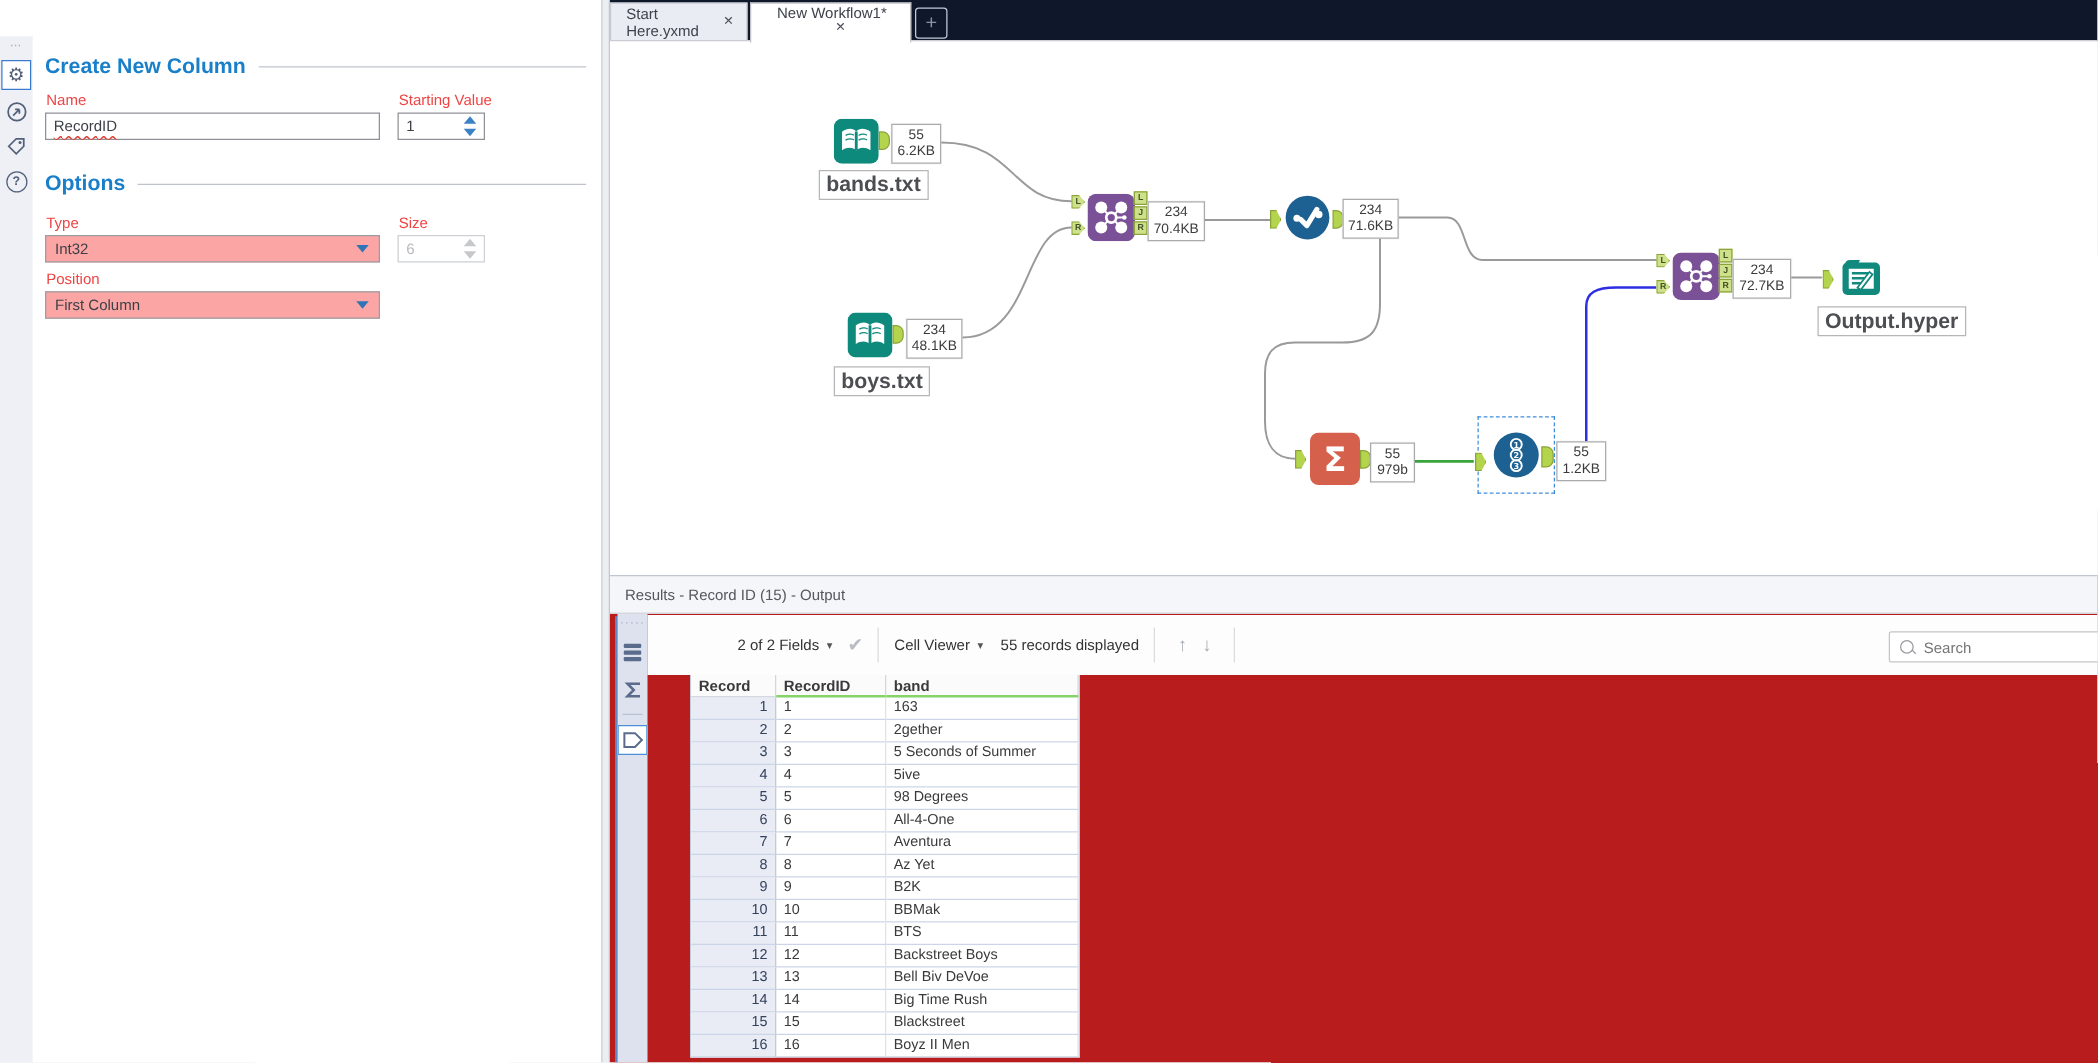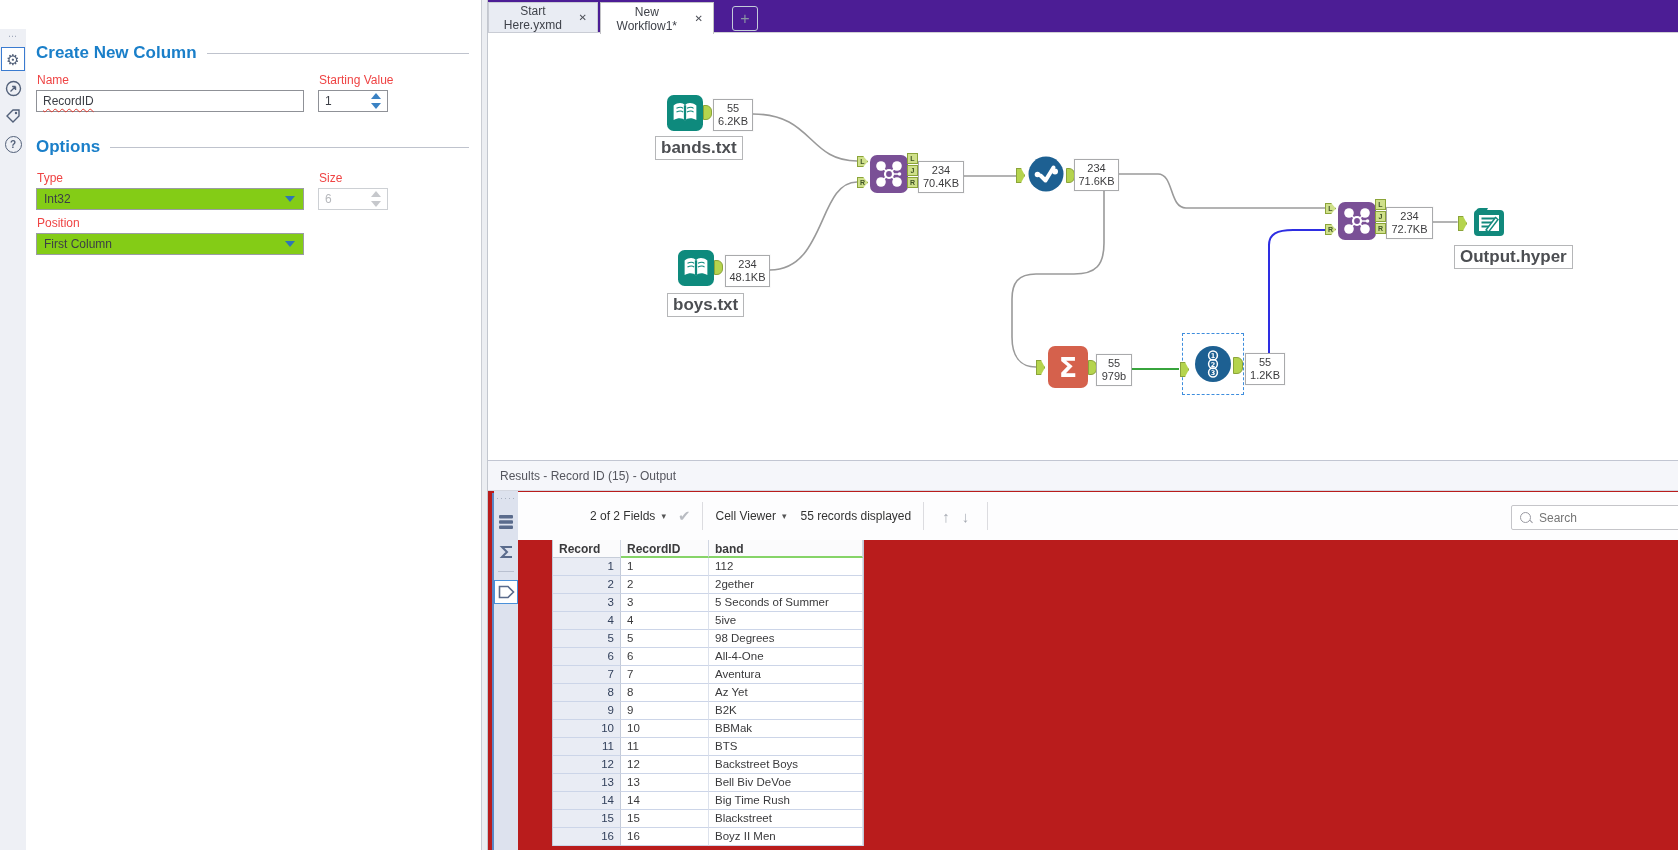--- a/index.html
+++ b/index.html
@@ -32,31 +32,31 @@
   .spin{position:absolute;width:70px;height:22px;border:1px solid #8f9197;background:#fff;box-sizing:border-box;
         display:flex;align-items:center;}
   .spin .val{flex:1;padding-left:6px;}
   .spin .btns{width:22px;display:flex;flex-direction:column;align-items:center;gap:4px;}
   .tri-up{width:0;height:0;border-left:5px solid transparent;border-right:5px solid transparent;border-bottom:6px solid #3a82c4;}
   .tri-dn{width:0;height:0;border-left:5px solid transparent;border-right:5px solid transparent;border-top:6px solid #3a82c4;}
   .spin.disabled{border-color:#cdd0d4;}
   .spin.disabled .val{color:#b6b8bc;}
   .spin.disabled .tri-up{border-bottom-color:#c6c8cc;}
   .spin.disabled .tri-dn{border-top-color:#c6c8cc;}
-  .dd{position:absolute;width:268px;height:22px;border:1px solid #9a9da3;background:#84cc16;box-sizing:border-box;
+  .dd{position:absolute;width:268px;height:22px;border:1px solid #9a9da3;background:#fca5a5;box-sizing:border-box;
       display:flex;align-items:center;padding-left:7px;cursor:default;}
   .dd .caret{margin-left:auto;margin-right:8px;width:0;height:0;border-left:5px solid transparent;
              border-right:5px solid transparent;border-top:6px solid #2f75b5;}
 
   
   #vsplit{left:481px;top:0;width:7px;height:850px;background:#eceef2;border-left:1px solid #cacdd4;border-right:1px solid #c3c7cf;box-sizing:border-box;}
 
   
   #right{left:488px;top:0;width:1190px;height:850px;}
-  #tabbar{left:0;top:0;width:1190px;height:33px;background:#4c1d95;border-bottom:1px solid #d0d0d4;box-sizing:border-box;text-align:center;}
+  #tabbar{left:0;top:0;width:1190px;height:33px;background:#0f172a;border-bottom:1px solid #d0d0d4;box-sizing:border-box;}
   .tab{position:absolute;top:2px;height:31px;display:flex;align-items:center;padding:0 10px 0 12px;
        border:1px solid #c9ccd4;background:#e9ecf3;box-sizing:border-box;color:#3f424a;}
   .tab .x{margin-left:14px;font-size:10px;color:#4c4f57;cursor:pointer;}
   .tab.active{background:#fff;border-color:#c2c2c6;height:32px;border-bottom:none;z-index:2;}
   .tab-add{position:absolute;top:6px;width:24px;height:23px;border:1px solid #c3cbd9;border-radius:3px;
            display:flex;align-items:center;justify-content:center;color:#8a93a3;font-size:16px;line-height:1;}
 
   
   #canvas{left:0;top:33px;width:1190px;height:427px;background:#fff;overflow:hidden;}
   .tool-ico{position:absolute;}
@@ -176,21 +176,21 @@
 
   <div id="vsplit" class="abs"></div>
 
   <div id="right" class="abs">
 
     <div id="tabbar" class="abs">
       <div class="tab" style="left:0;width:110px;">
         <span>Start Here.yxmd</span>
         <span class="x">✕</span>
       </div>
-      <div class="tab active" style="left:112px;width:114px;">
+      <div class="tab active" style="left:112px;width:129px;flex-direction:column;">
         <span>New Workflow1*</span>
         <span class="x">✕</span>
       </div>
       <div class="tab-add" style="left:244px;">+</div>
     </div>
 
     <div id="canvas" class="abs">
       <svg class="abs" style="left:0;top:0;" width="1190" height="427">
         <g fill="none" stroke="#9a9a9a" stroke-width="1.6" stroke-linecap="round">
           <path d="M265 81 C325 81 320 128 369 128"></path>
@@ -386,21 +386,21 @@
       <div id="res-table">
         <div class="thead">
             <div class="th c0">Record</div>
             <div class="th c1 green">RecordID</div>
             <div class="th c2 green">band</div>
           </div>
         <div>
             <div class="tr">
               <div class="td c0">1</div>
               <div class="td c1">1</div>
-              <div class="td c2">112</div>
+              <div class="td c2">163</div>
             </div>
             <div class="tr">
               <div class="td c0">2</div>
               <div class="td c1">2</div>
               <div class="td c2">2gether</div>
             </div>
             <div class="tr">
               <div class="td c0">3</div>
               <div class="td c1">3</div>
               <div class="td c2">5 Seconds of Summer</div>

